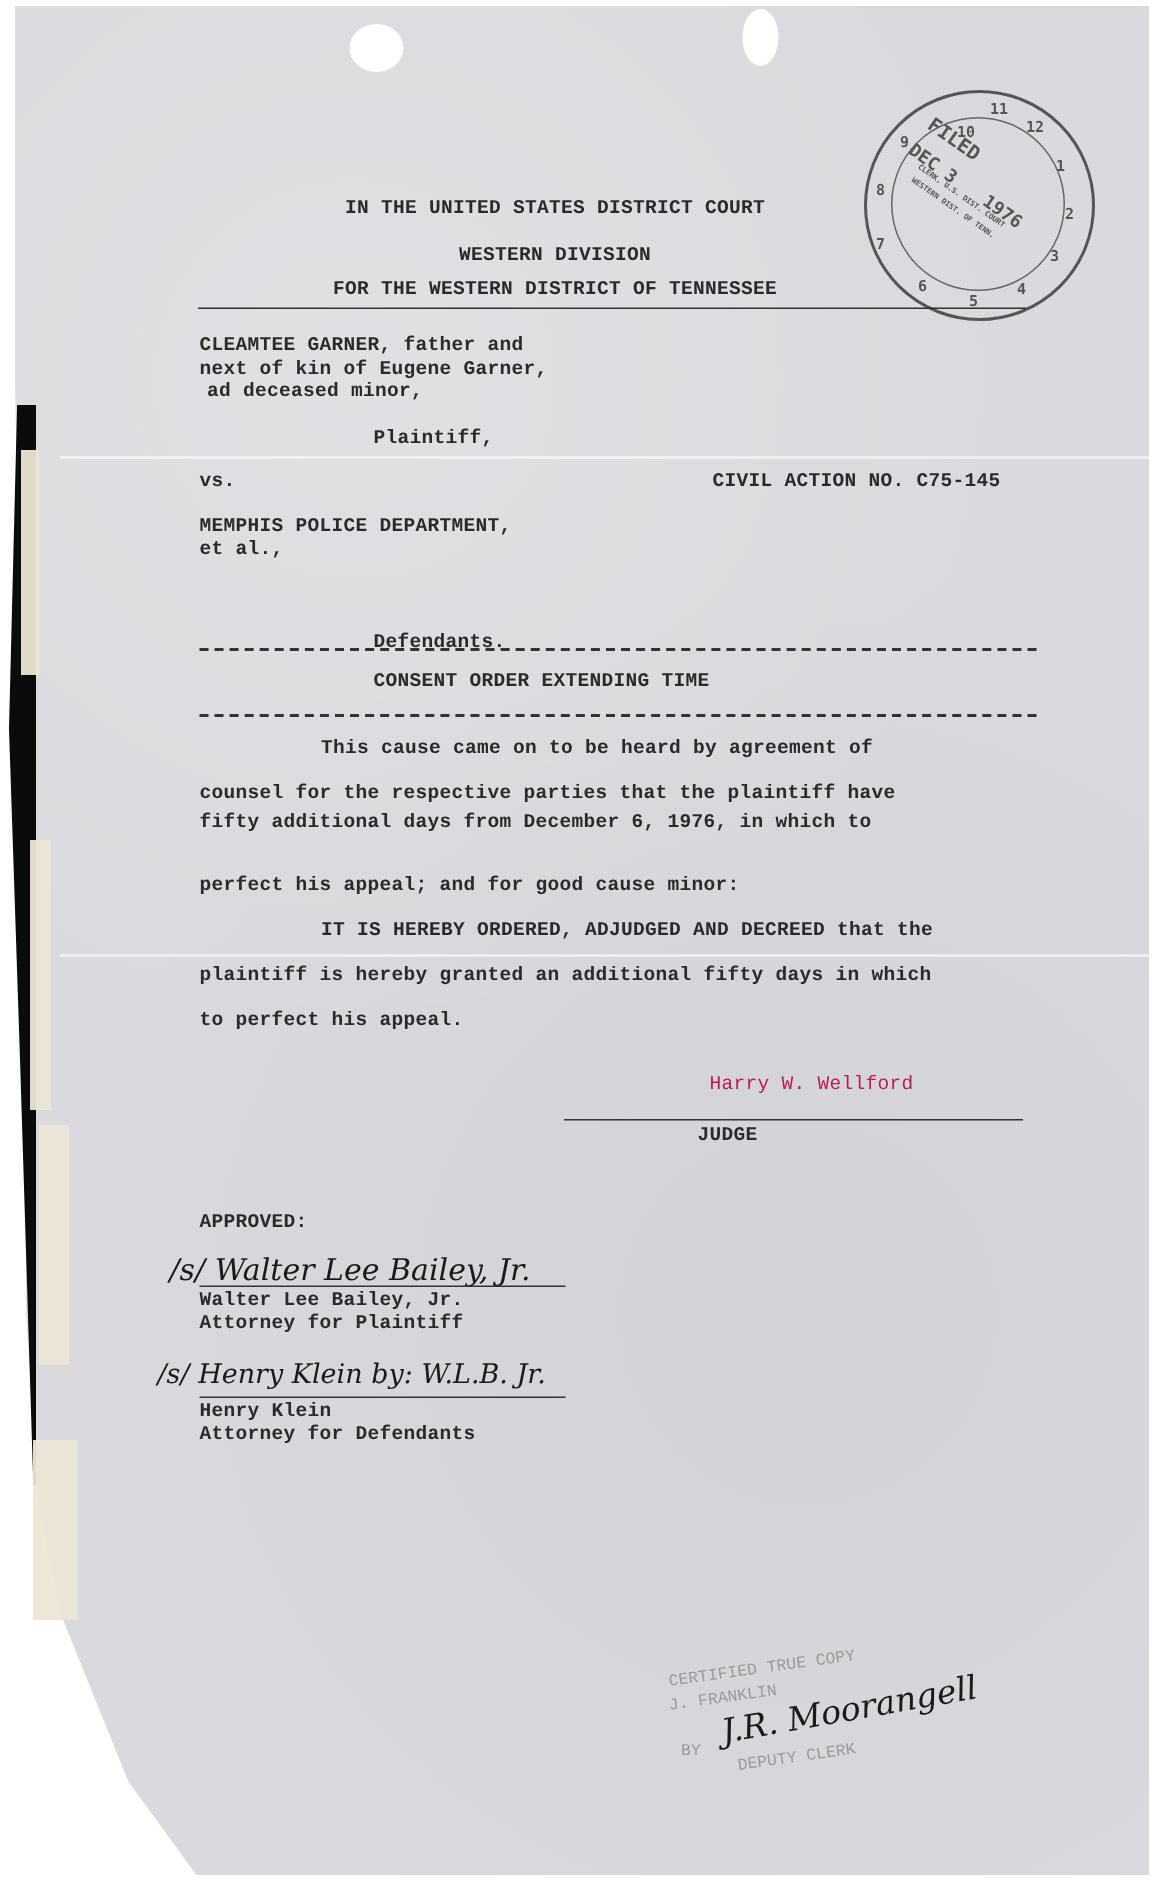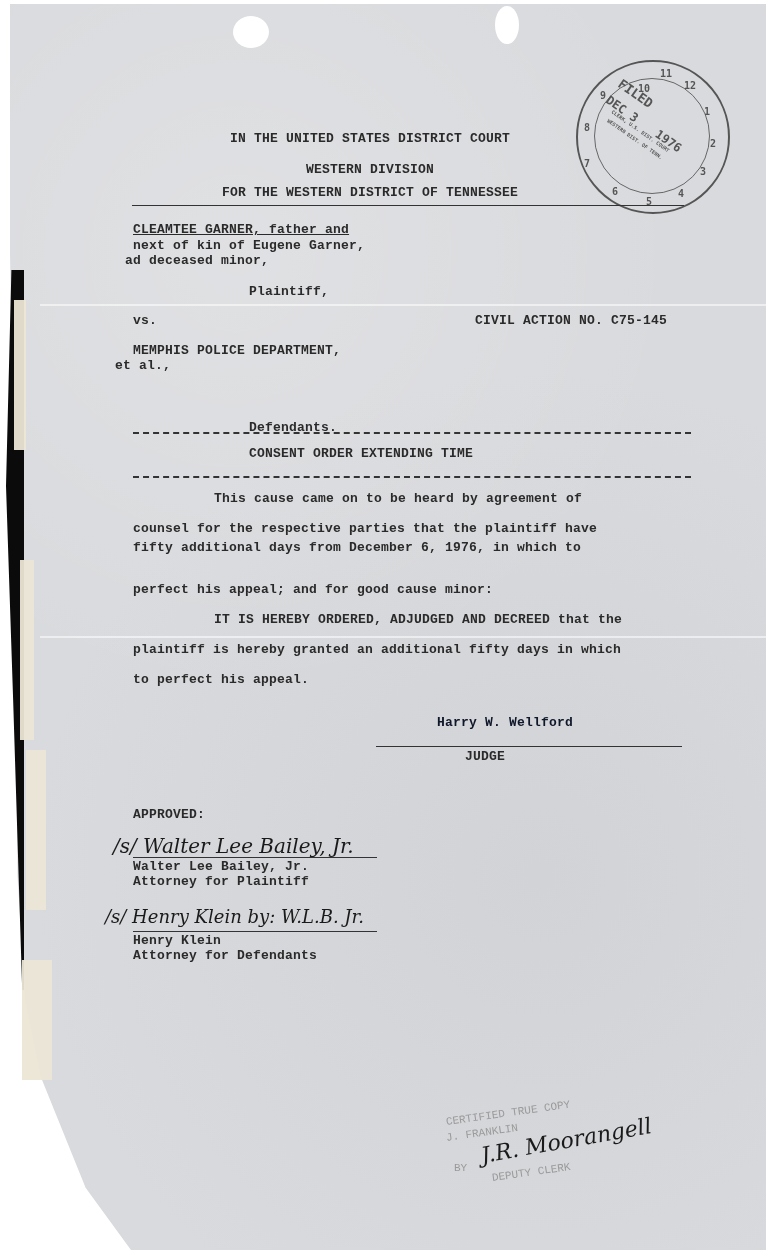--- a/index.html
+++ b/index.html
@@ -21,21 +21,21 @@
       clip-path: polygon(30% 0, 100% 0, 100% 100%, 90% 100%, 40% 60%, 0 30%);
     }
     .tape { position: absolute; background: #ece6d6; opacity: 0.95; }
     .hole { position: absolute; background: #ffffff; border-radius: 50%; }
     .fold { position: absolute; left: 40px; width: 728px; height: 2px; background: rgba(255,255,255,0.55); }
 
     .t { position: absolute; color: #2a2a2a; font-size: 13px; font-weight: bold; white-space: pre; letter-spacing: 0.2px; }
     .center { text-align: center; }
     .rule { position: absolute; height: 0; border-top: 2px dashed #333; }
     .rule.solid { border-top-style: solid; border-top-width: 1.5px; }
-    .faint { color: #0f172a; font-weight: bold; }
+    .faint { color: #be185d; font-weight: normal; margin-left: 36px; }
     .sig { position: absolute; font-family: "DejaVu Serif", serif; font-style: italic; color: #1a1a1a; font-size: 20px; white-space: pre; }
 
     .stamp {
       position: absolute; left: 576px; top: 60px; width: 150px; height: 150px;
       border-radius: 50%; border: 2px solid #555;
     }
     .stamp-inner { position: absolute; left: 16px; top: 16px; width: 114px; height: 114px; border-radius: 50%; border: 1.5px solid #666; }
     .stamp-text { position: absolute; color: #555; font-family: "DejaVu Sans Mono", monospace; font-weight: bold; white-space: pre; }
     .cert { position: absolute; color: #9a9a9a; font-size: 11px; font-weight: normal; white-space: pre; transform: rotate(-8deg); transform-origin: left center; }
   </style>
@@ -73,28 +73,28 @@
   <div class="stamp-text" style="left:100px;top:126px;font-size:10px;">4</div>
   <div class="stamp-text" style="left:68px;top:134px;font-size:10px;">5</div>
   <div class="stamp-text" style="left:34px;top:124px;font-size:10px;">6</div>
   <div class="stamp-text" style="left:6px;top:96px;font-size:10px;">7</div>
   <div class="stamp-text" style="left:6px;top:60px;font-size:10px;">8</div>
   <div class="stamp-text" style="left:22px;top:28px;font-size:10px;">9</div>
 </div>
 
 <div class="rule solid" style="left:132px;top:205px;width:552px;"></div>
 
-<div class="t" style="left:133px;top:222px;text-decoration:underline;">CLEAMTEE GARNER, father and</div>
+<div class="t" style="left:133px;top:222px;">CLEAMTEE GARNER, father and</div>
 <div class="t" style="left:133px;top:238px;">next of kin of Eugene Garner,</div>
-<div class="t" style="left:125px;top:253px;text-align:center;">ad deceased minor,</div>
+<div class="t" style="left:138px;top:253px;text-align:center;">ad deceased minor,</div>
 <div class="t" style="left:249px;top:284px;">Plaintiff,</div>
 <div class="t" style="left:133px;top:313px;">vs.</div>
 <div class="t" style="left:475px;top:313px;">CIVIL ACTION NO. C75-145</div>
 <div class="t" style="left:133px;top:343px;">MEMPHIS POLICE DEPARTMENT,</div>
-<div class="t" style="left:115px;top:358px;">et al.,</div>
+<div class="t" style="left:133px;top:358px;">et al.,</div>
 <div class="t" style="left:249px;top:387px;margin-top:33px;">Defendants.</div>
 
 <div class="rule" style="left:133px;top:432px;width:558px;"></div>
 <div class="t" style="left:249px;top:446px;">CONSENT ORDER EXTENDING TIME</div>
 <div class="rule" style="left:133px;top:476px;width:558px;"></div>
 
 <div class="t" style="left:214px;top:491px;text-align:center;">This cause came on to be heard by agreement of</div>
 <div class="t" style="left:133px;top:521px;">counsel for the respective parties that the plaintiff have</div>
 <div class="t" style="left:133px;top:540px;">fifty additional days from December 6, 1976, in which to</div>
 <div class="t" style="left:133px;top:582px;">perfect his appeal; and for good cause minor:</div>

